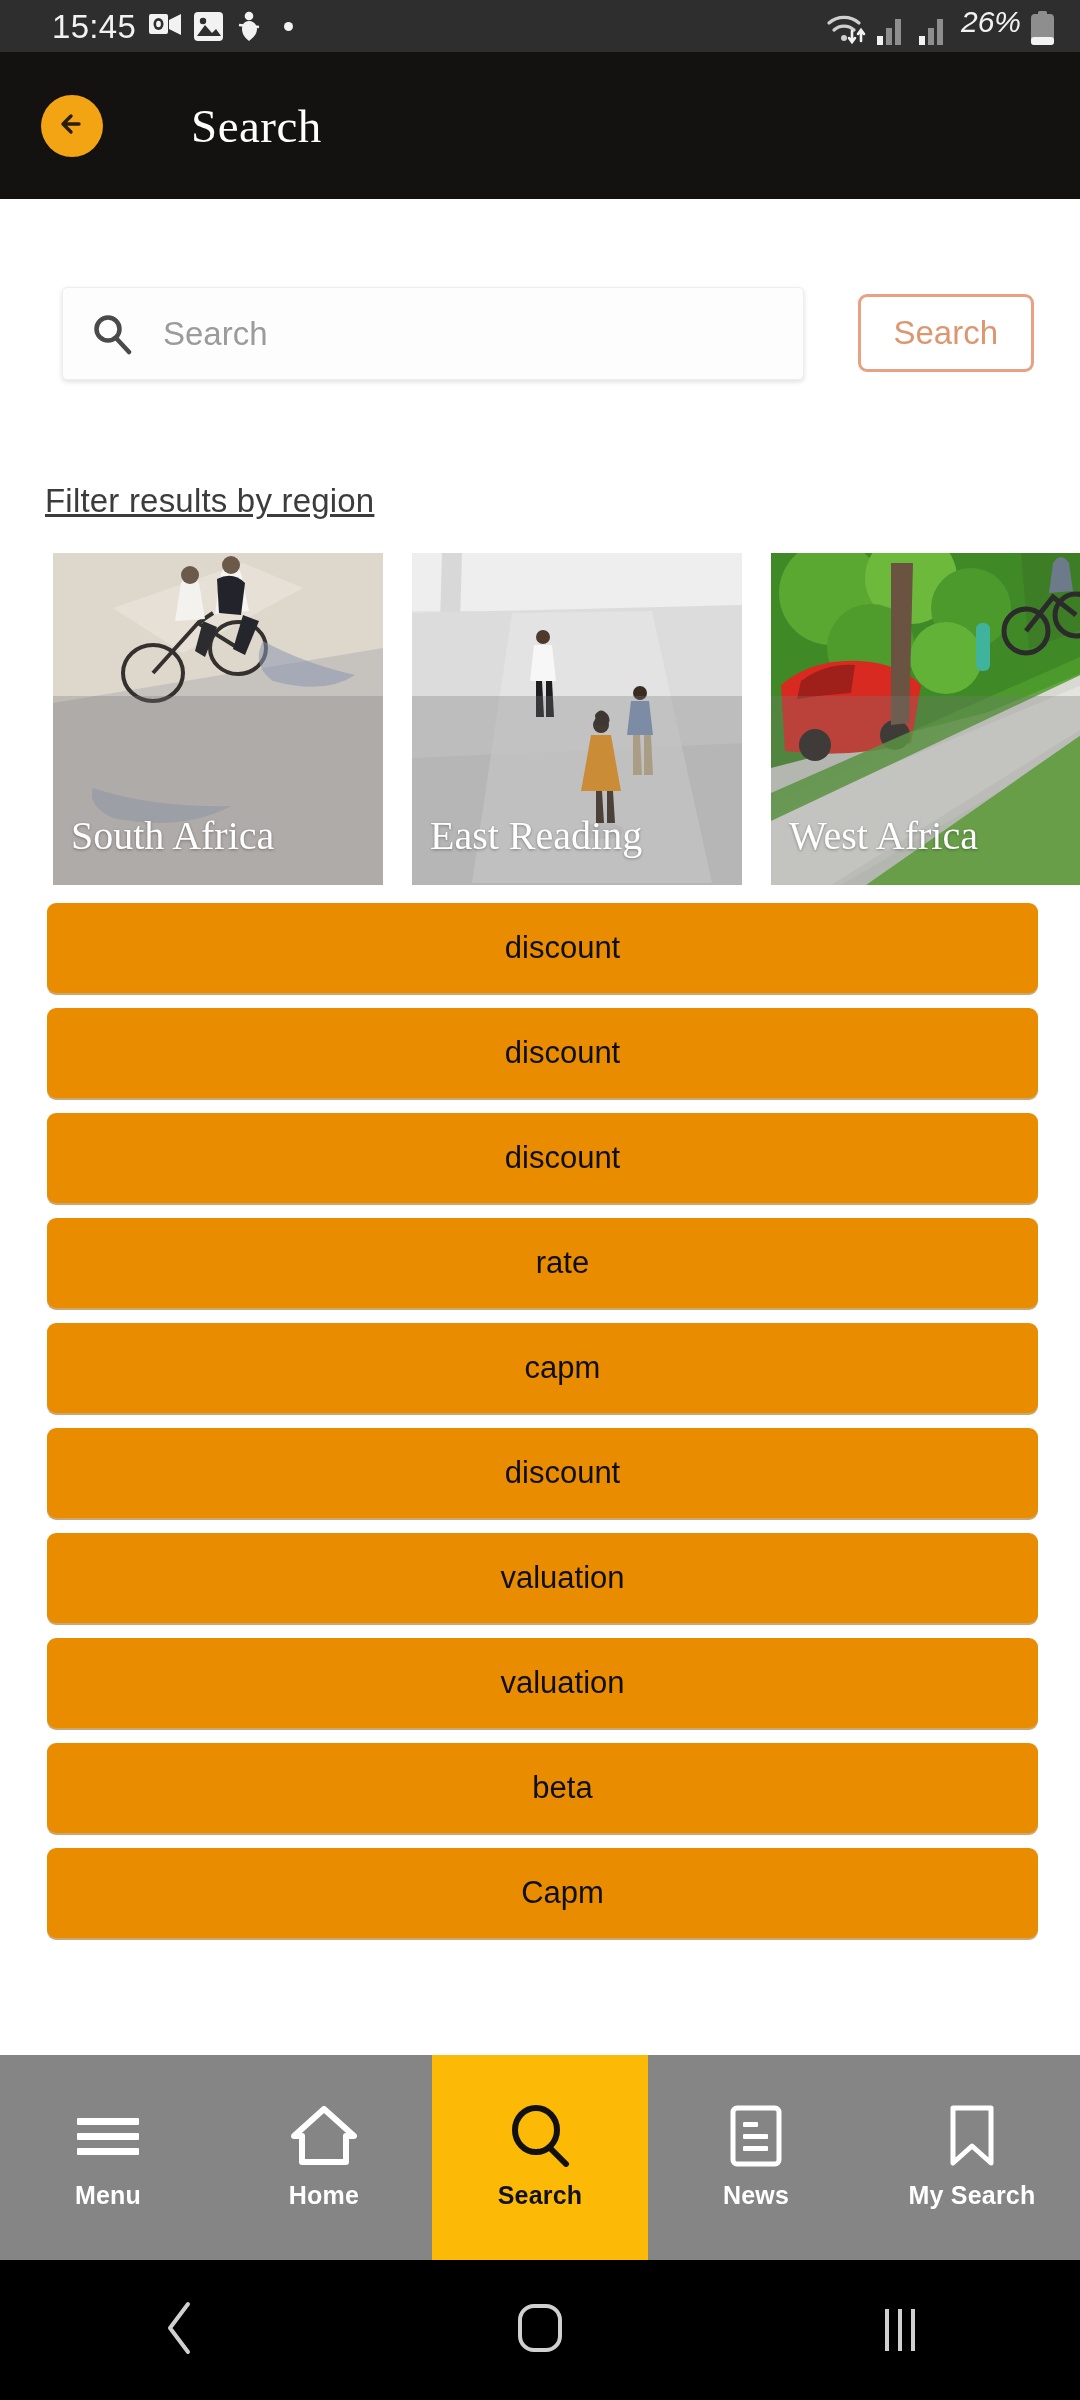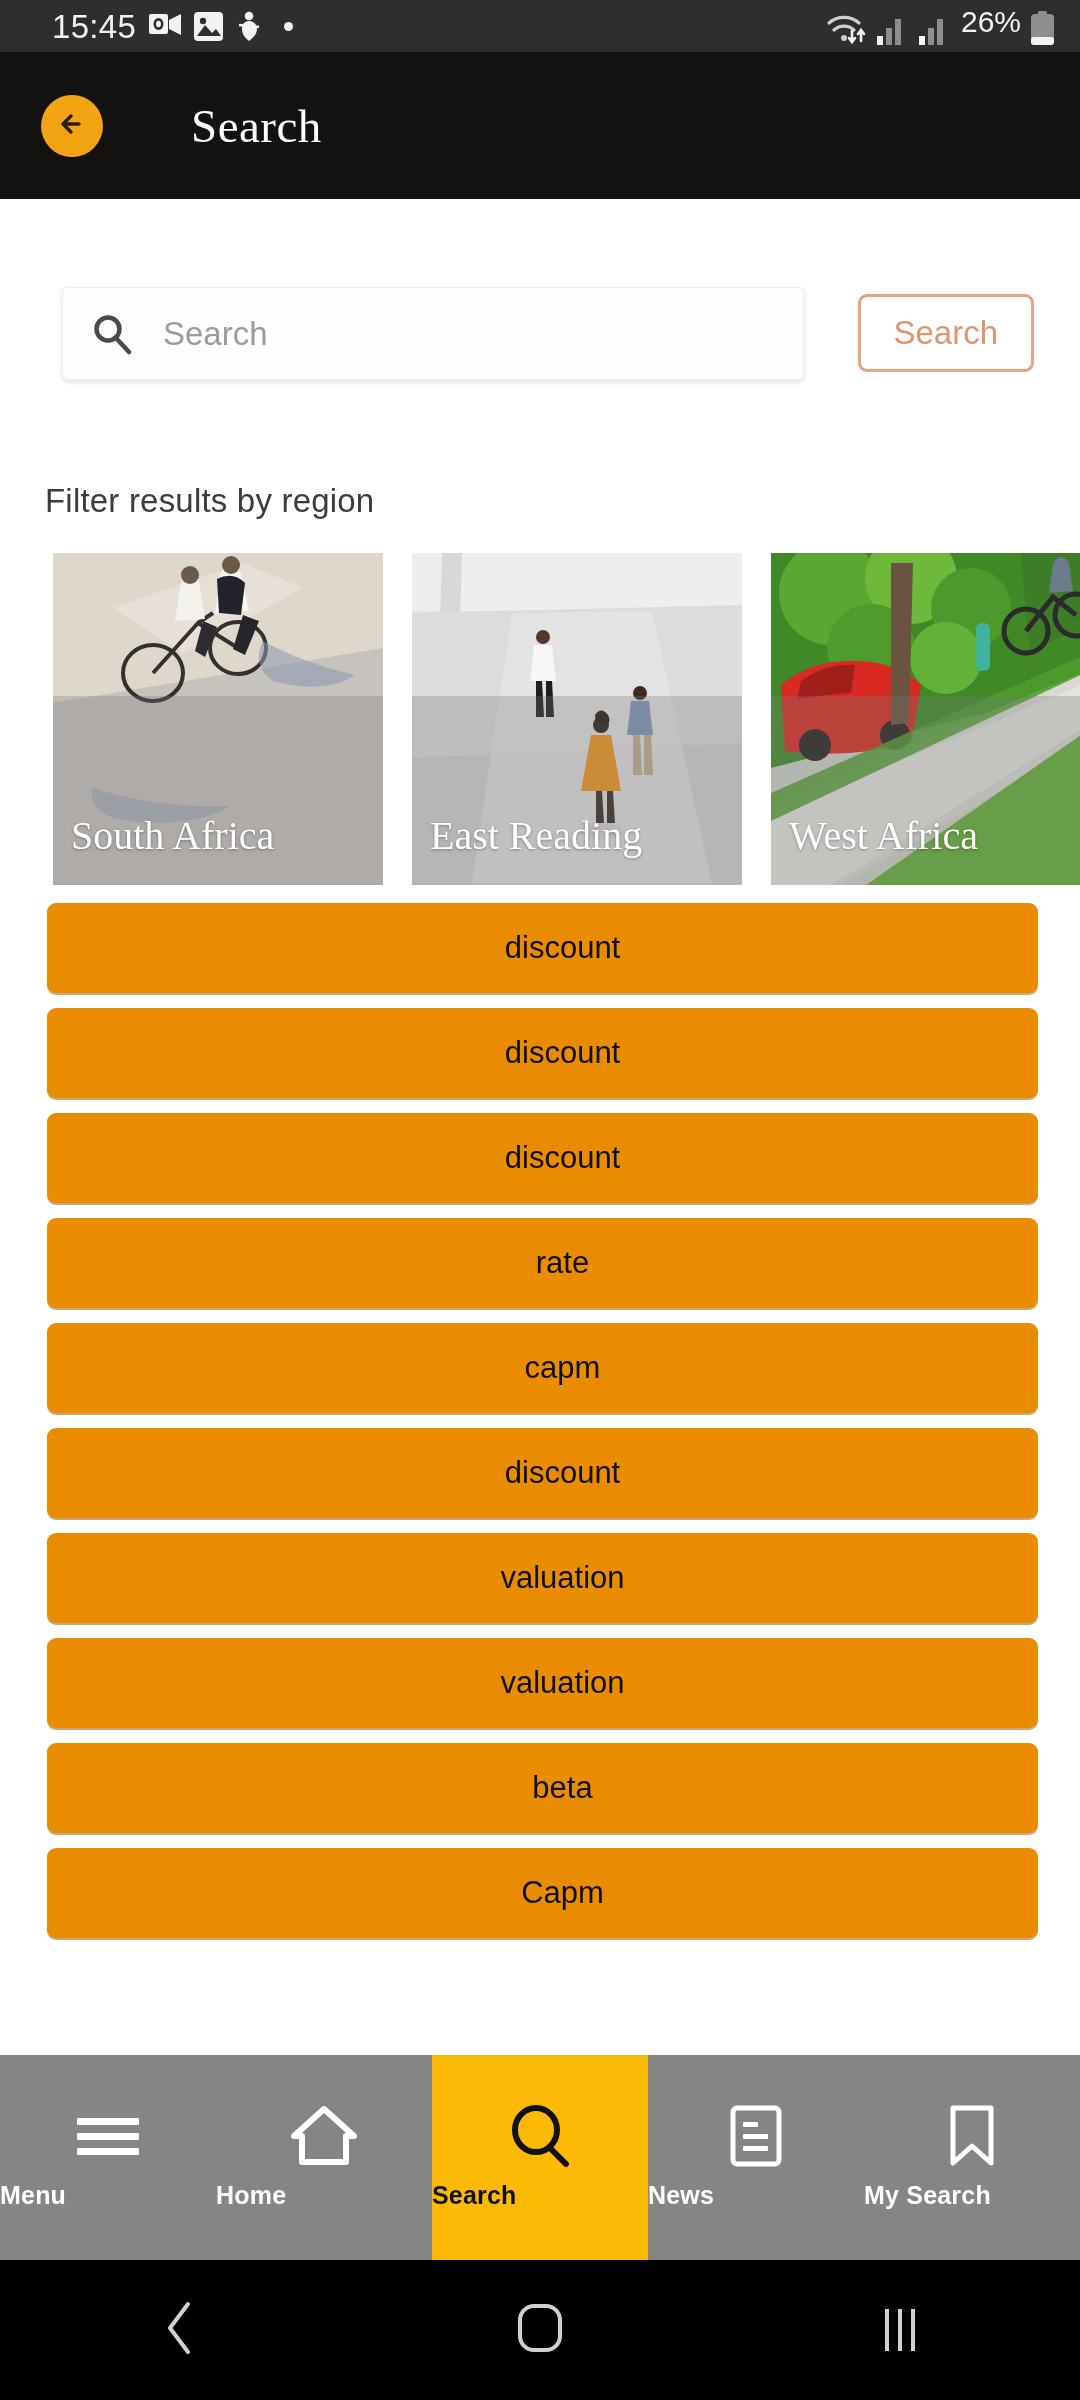--- a/index.html
+++ b/index.html
@@ -15,21 +15,21 @@
   .statusbar {
     position:absolute; top:0; left:0; width:1080px; height:52px;
     background:#2e2e2e; display:flex; align-items:center;
     padding:0 26px 0 52px; color:#f2f2f2;
   }
   .sb-left { display:flex; align-items:center; gap:13px; }
   .sb-time { font-size:33px; font-weight:400; letter-spacing:0.3px; line-height:1; }
   .sb-ico { display:flex; align-items:center; }
   .sb-dot { width:9px; height:9px; border-radius:50%; background:#f2f2f2; margin-left:8px;}
   .sb-right { margin-left:auto; display:flex; align-items:flex-end; gap:10px; }
-  .sb-batt-txt { font-size:30px; font-weight:400; line-height:1; margin-bottom:8px; }
+  .sb-batt-txt { font-size:30px; font-weight:400; line-height:1; margin-bottom:8px;font-style:italic; }
 
   
   .appbar {
     position:absolute; top:52px; left:0; width:1080px; height:147px;
     background:#141210; display:flex; align-items:center;
   }
   .back-btn {
     margin-left:41px; width:62px; height:62px; border-radius:50%;
     background:#f2a413; display:flex; align-items:center; justify-content:center;
     flex:0 0 auto; cursor:pointer;
@@ -60,21 +60,21 @@
     margin-left:54px; width:178px; height:78px; margin-top:7px;
     border:3px solid #e8a183; border-radius:9px; background:#ffffff;
     color:#dd9670; font-size:33px; cursor:pointer;
     font-family:"Liberation Sans", sans-serif;
     display:flex; align-items:center; justify-content:center;
   }
 
   
   .filter-label {
     position:absolute; top:482px; left:45px;
-    font-size:33px; color:#3c3c3c; letter-spacing:0.2px;
+    font-size:33px; color:#3c3c3c; letter-spacing:0.2px;text-decoration:underline;
   }
 
   
   .regions {
     position:absolute; top:553px; left:53px; width:1027px; height:332px;
     display:flex; gap:29px; overflow:hidden;
   }
   .region-card {
     position:relative; flex:0 0 auto; width:330px; height:332px;
     overflow:hidden; cursor:pointer; background:#cfcfcf;
@@ -99,21 +99,21 @@
     display:flex; align-items:center; justify-content:center;
     cursor:pointer; box-shadow:0 2px 0 rgba(160,96,0,0.55);padding-left:40px;
   }
 
   
   .bottomnav {
     position:absolute; left:0; bottom:140px; width:1080px; height:205px;
     background:#858585; display:flex;
   }
   .nav-item {
-    flex:1 1 0; display:flex; flex-direction:column; 
+    flex:1 1 0; display:flex; flex-direction:column; align-items:center;
     justify-content:center; gap:14px; cursor:pointer; color:#ffffff;
   }
   .nav-item.active { background:#fcba07; color:#111111; }
   .nav-label { font-size:25px; font-weight:bold; letter-spacing:0.2px; }
   .nav-ico { height:62px; display:flex; align-items:center; justify-content:center; }
 
   
   .androidnav {
     position:absolute; left:0; bottom:0; width:1080px; height:140px;
     background:#000000; display:flex; align-items:center;

